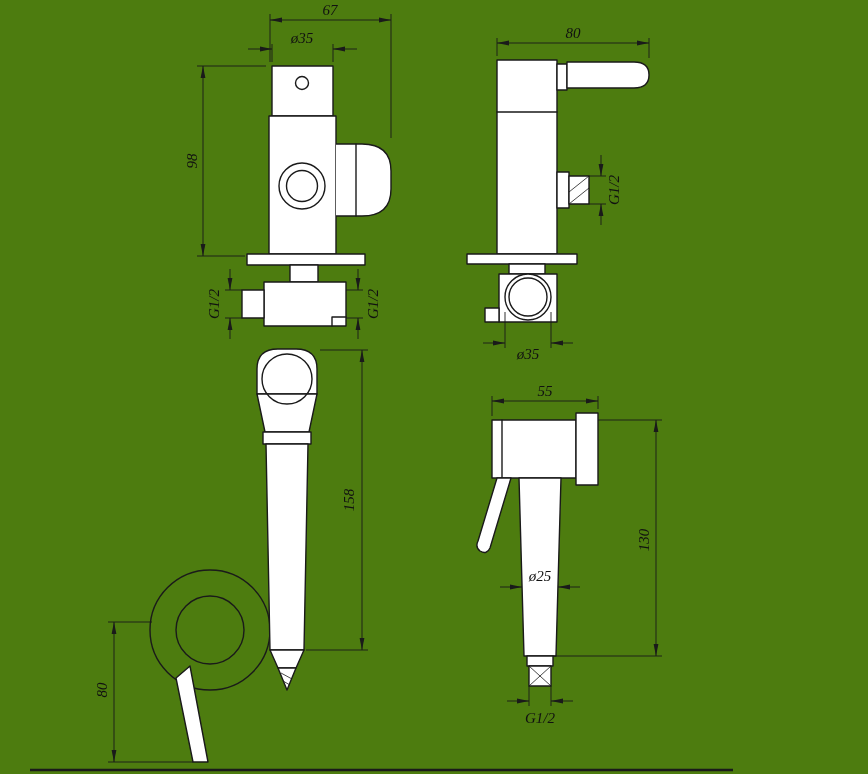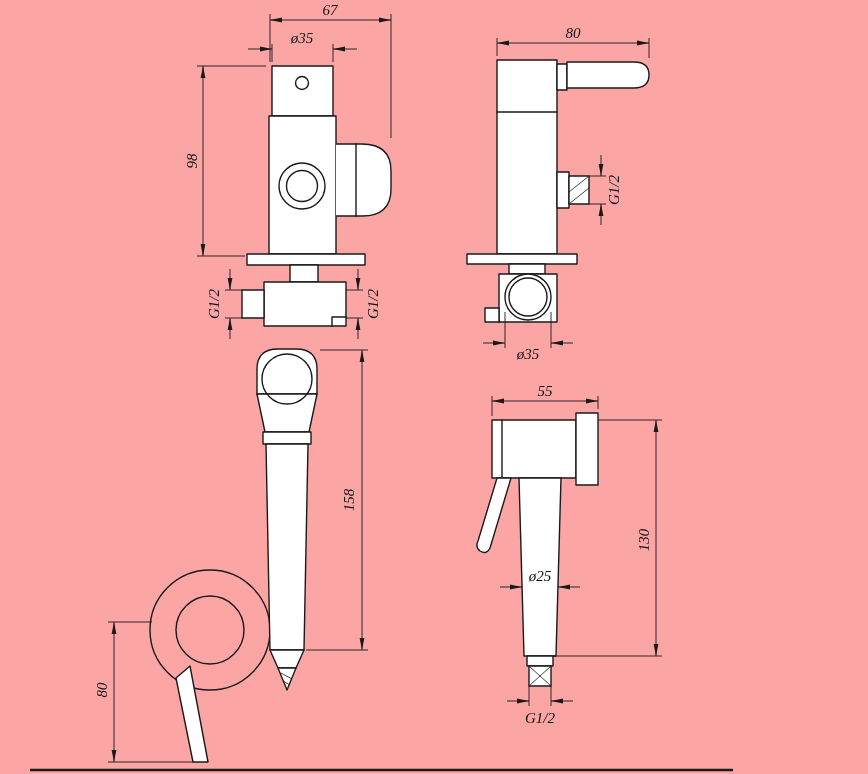--- a/index.html
+++ b/index.html
@@ -1,17 +1,17 @@
 <!DOCTYPE html>
 <html><head>
 <meta charset="utf-8">
 <style>
   html,body{margin:0;padding:0;background:#ffffff;}
   body{width:868px;height:774px;overflow:hidden;}
-  .sheet{width:868px;height:774px;background:#fca5a5;position:relative;}
+  .sheet{width:868px;height:774px;background:#4d7c0f;position:relative;}
   svg{display:block;}
   .obj{fill:none;stroke:#1a1a1a;stroke-width:1.4;stroke-linejoin:round;stroke-linecap:round;}
   .objf{fill:#ffffff;stroke:#1a1a1a;stroke-width:1.4;stroke-linejoin:round;}
   .dim{fill:none;stroke:#1a1a1a;stroke-width:0.9;stroke-linecap:butt;}
   .dimh{fill:none;stroke:#1a1a1a;stroke-width:0.8;}
   .dimtext{font-family:"Liberation Serif","DejaVu Serif",serif;font-style:italic;font-size:15px;fill:#111;}
 </style>
 </head>
 <body>
 

